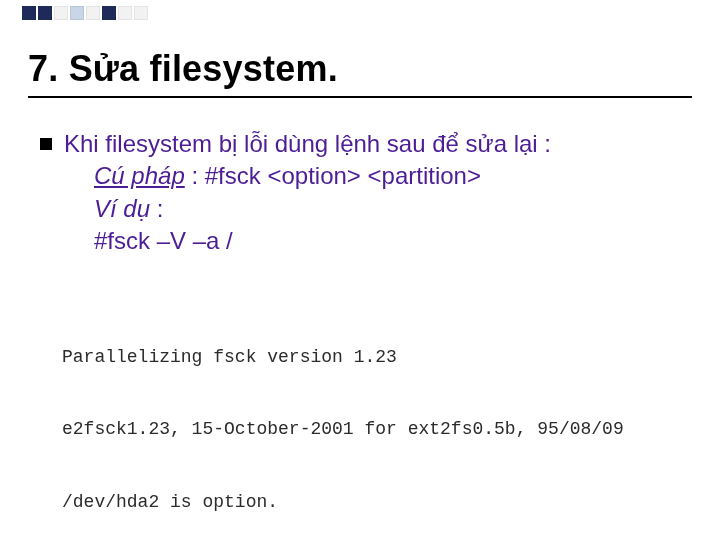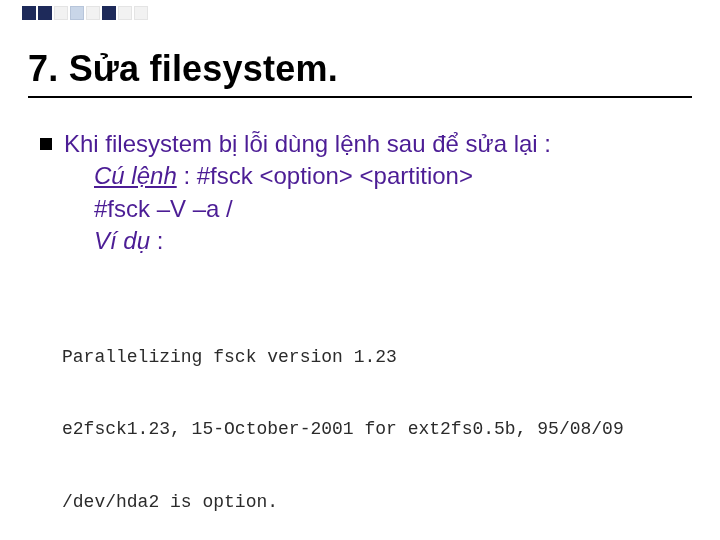--- a/index.html
+++ b/index.html
@@ -118,26 +118,26 @@
     <h1 class="title">7. Sửa filesystem.</h1>
     <div class="title-rule"></div>
   </div>
 
   <div class="body">
     <div class="bullet-row">
       <span class="bullet-mark"></span>
       <div class="bullet-text">
         <div>Khi filesystem bị lỗi dùng lệnh sau để sửa lại :</div>
         <div class="indent">
-          <span class="italic underline">Cú lệnh</span><span> : </span><span>#fsck  &lt;option&gt;  &lt;partition&gt;</span>
+          <span class="italic underline">Cú pháp</span><span> : </span><span>#fsck  &lt;option&gt;  &lt;partition&gt;</span>
         </div>
-        <div class="indent">#fsck  –V  –a  /</div>
         <div class="indent">
           <span class="italic">Ví dụ</span><span> :</span>
         </div>
+        <div class="indent">#fsck  –V  –a  /</div>
       </div>
     </div>
   </div>
 
   <div class="terminal">
     <span class="line">Parallelizing fsck version 1.23</span>
     <span class="line">e2fsck1.23, 15-October-2001 for ext2fs0.5b, 95/08/09</span>
     <span class="line">/dev/hda2 is option.</span>
     
     

